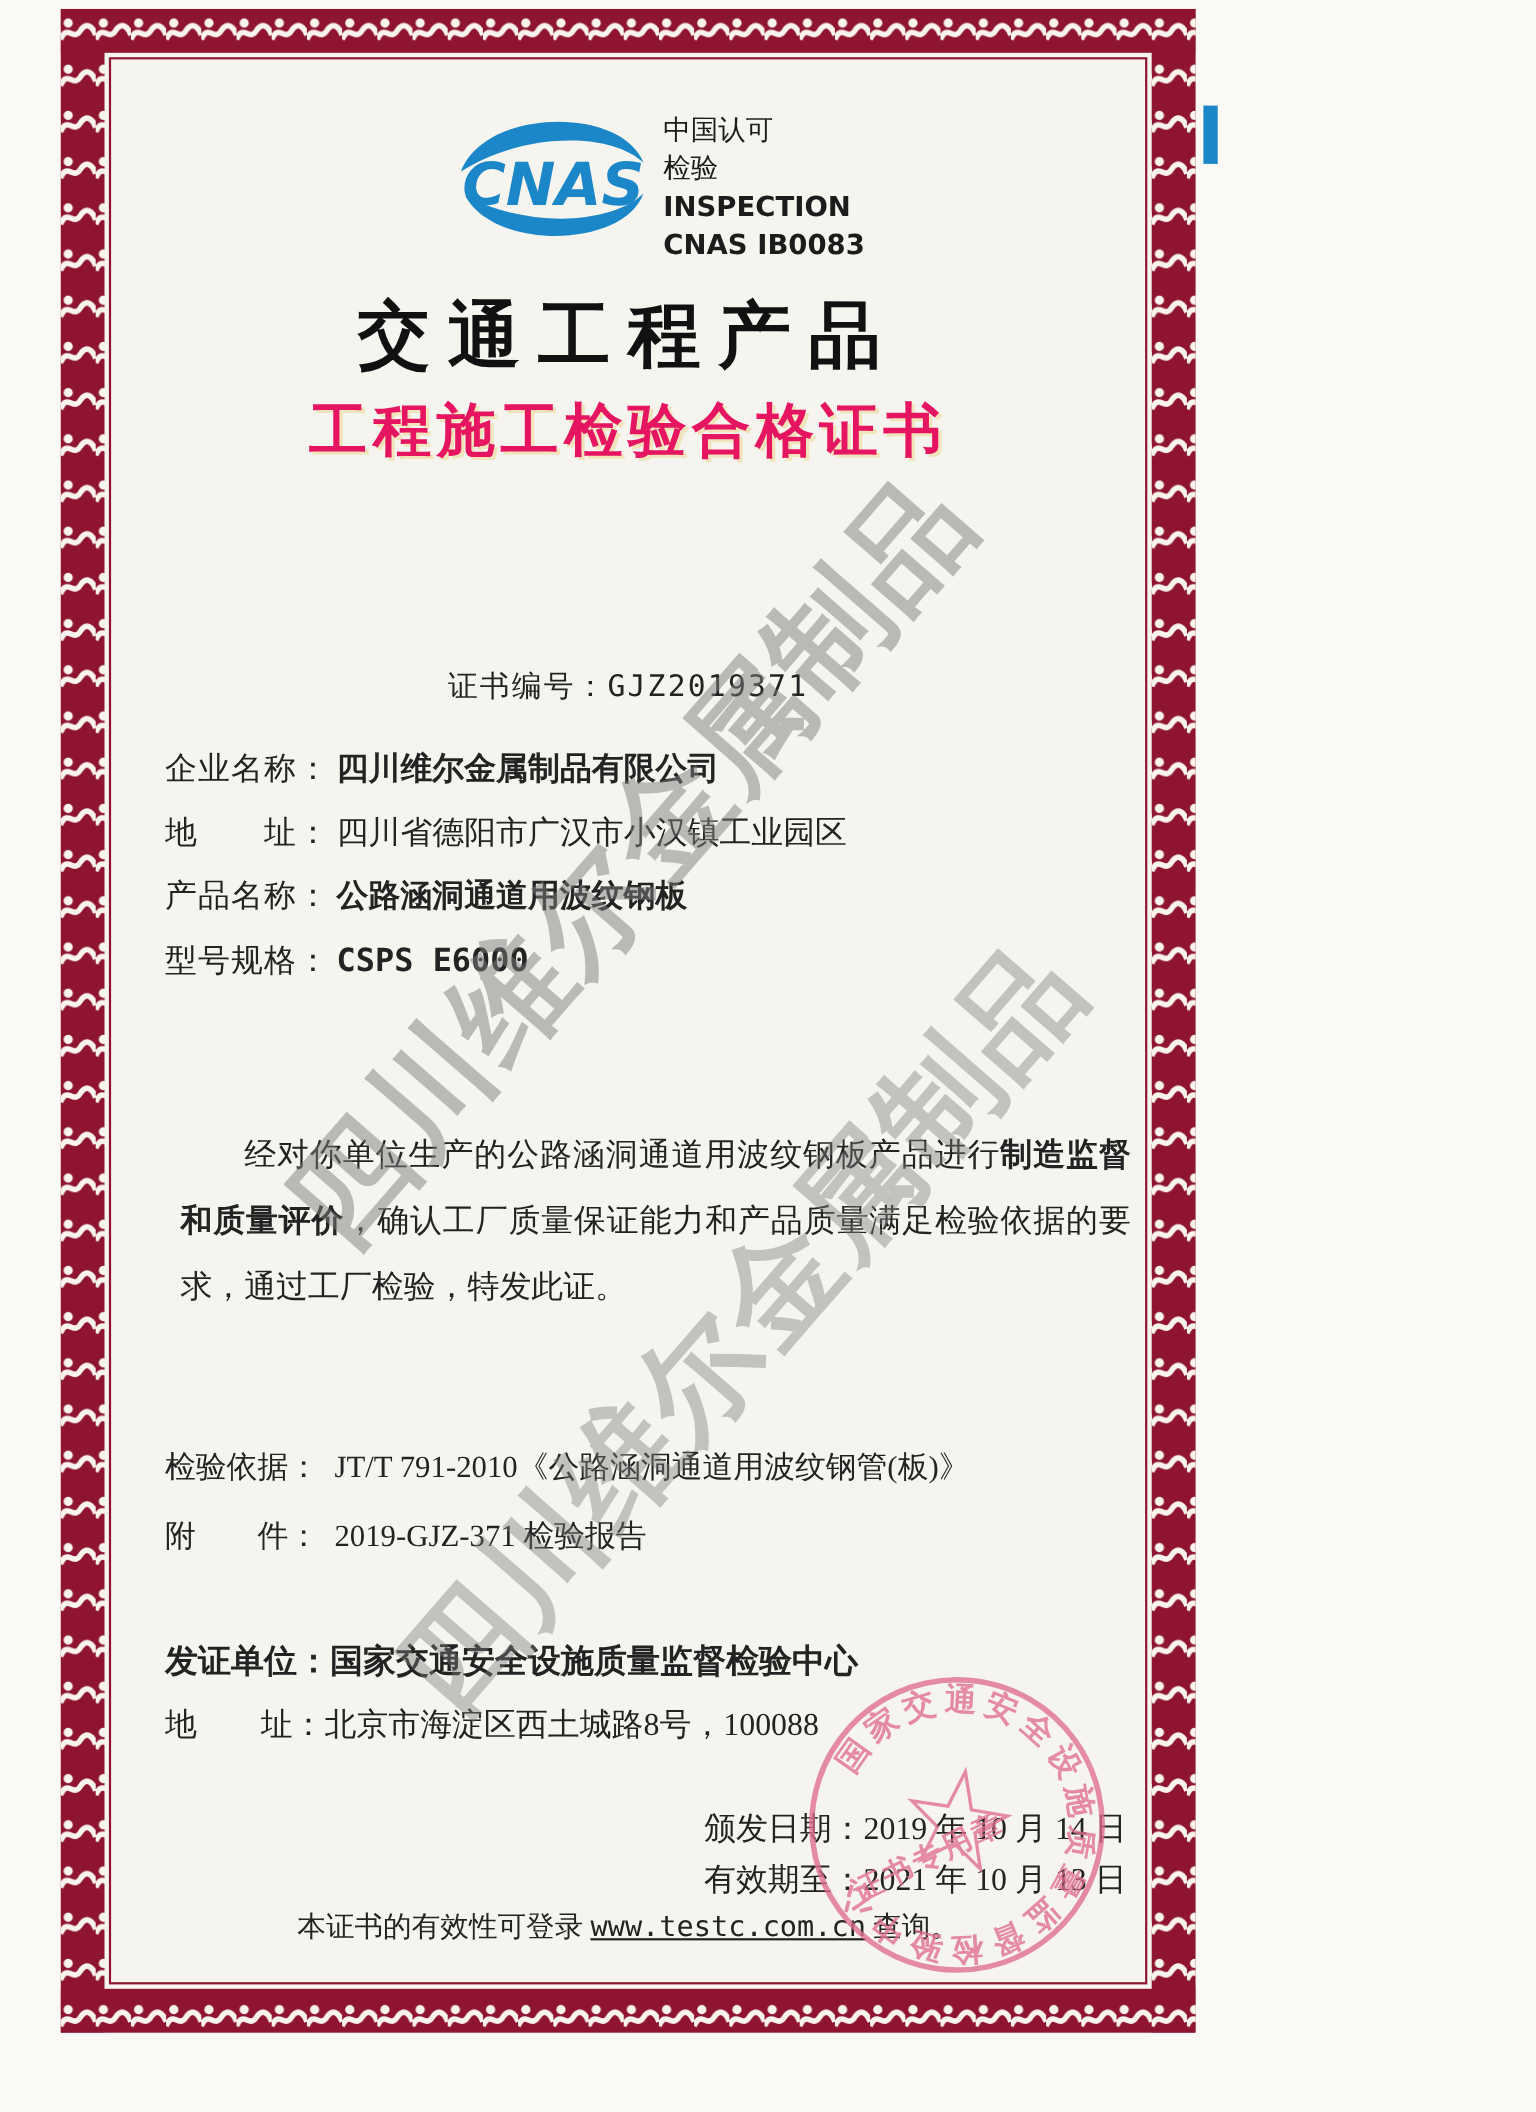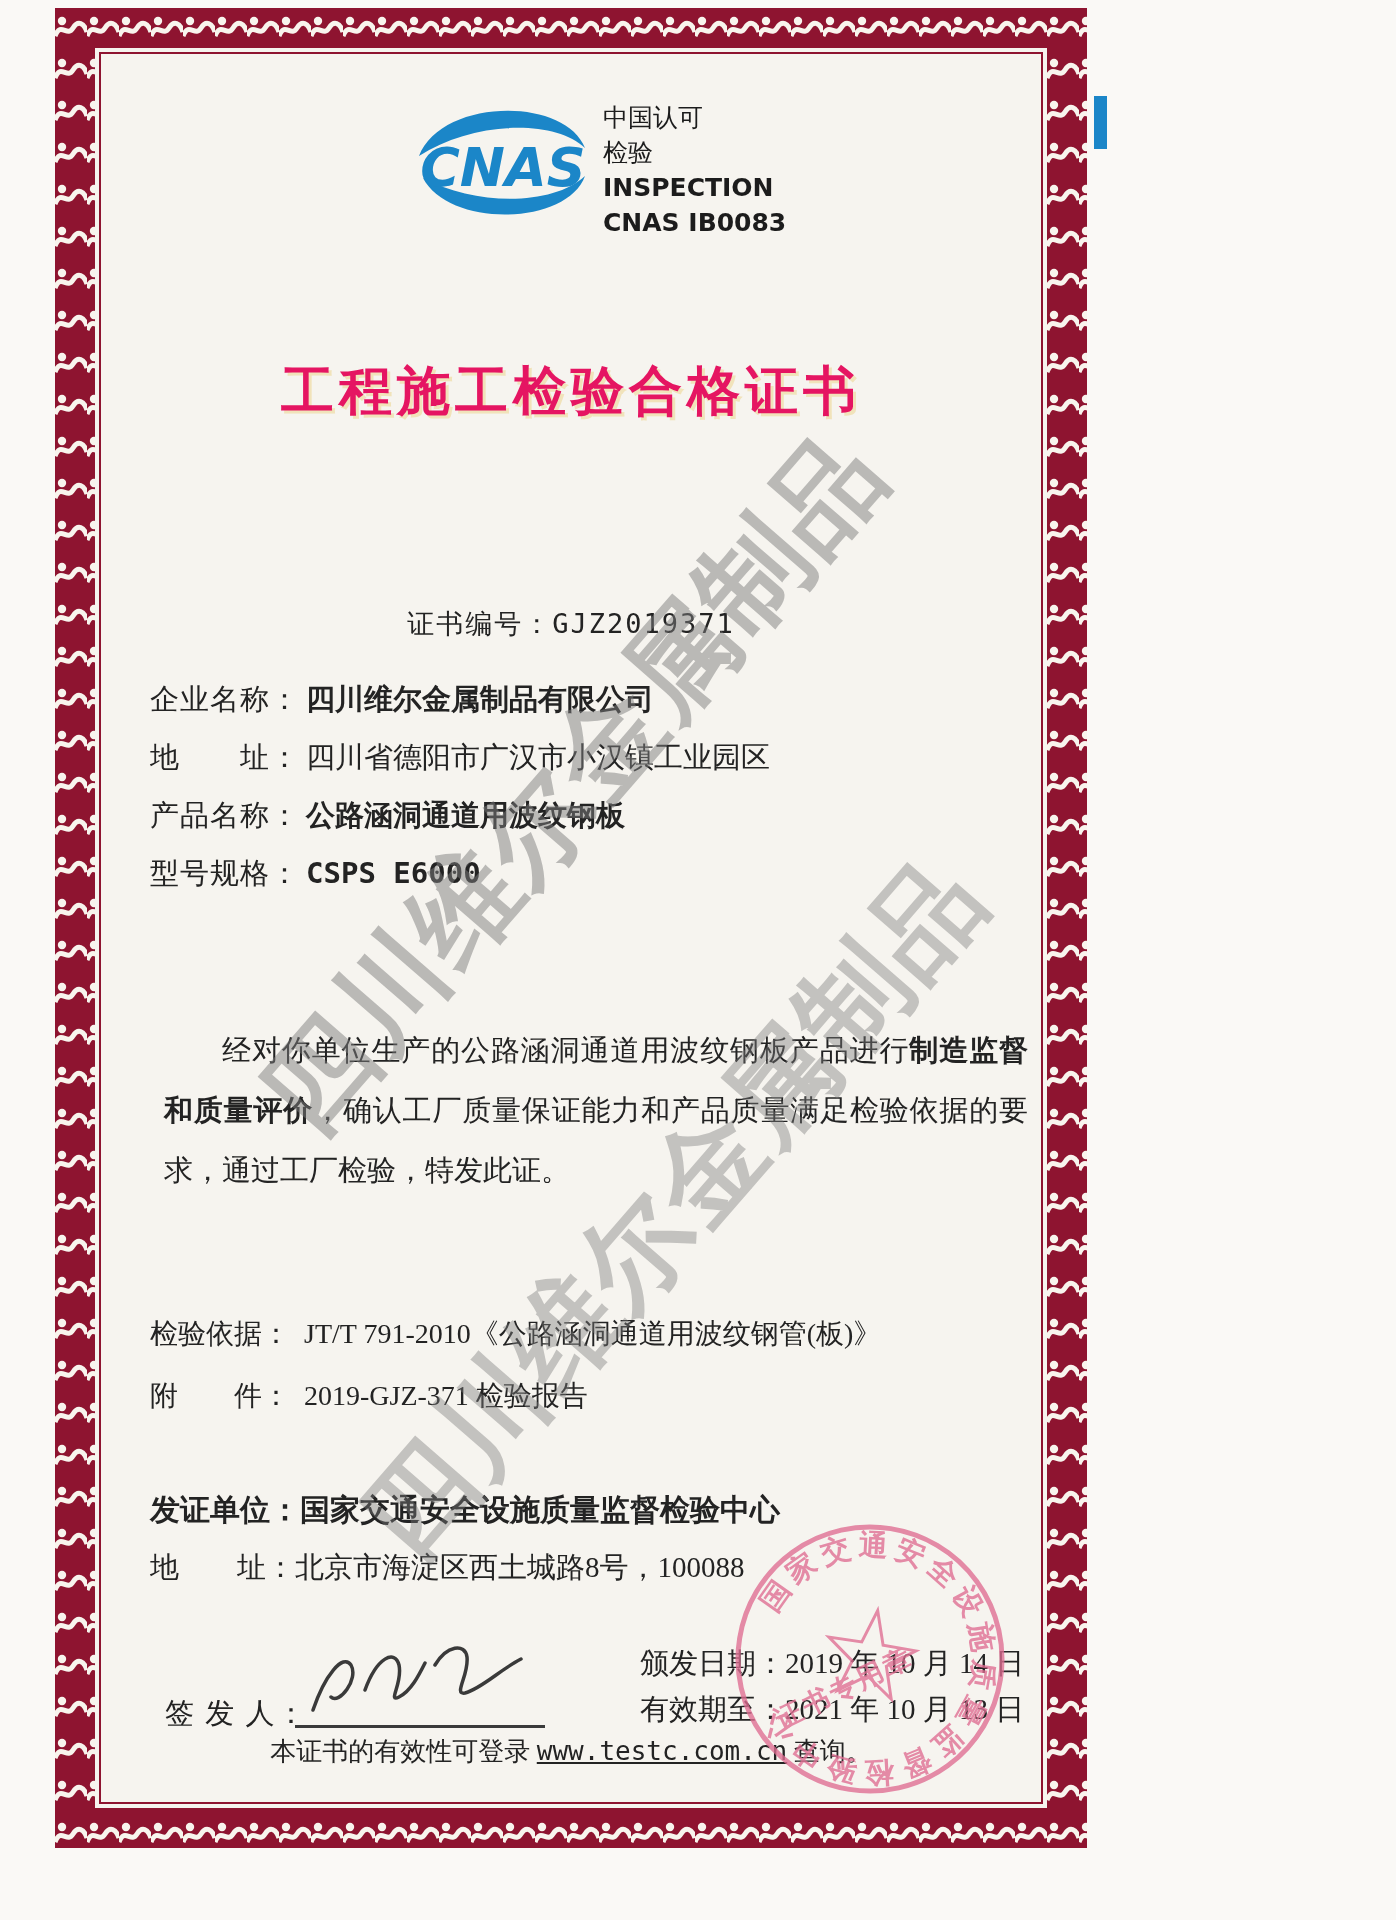--- a/index.html
+++ b/index.html
@@ -106,20 +106,21 @@
         <text x="90" y="94" text-anchor="middle" font-size="54" font-weight="bold" font-style="italic" font-family="DejaVu Sans, Liberation Sans, sans-serif" fill="#1b86c8">CNAS</text>
       </svg>
       <div class="accred">
         <div>中国认可</div>
         <div>检验</div>
         <div class="b">INSPECTION</div>
         <div class="b">CNAS IB0083</div>
       </div>
     </div>
 
+    <div class="title-main">交通工程产品</div>
     <div class="title-sub">工程施工检验合格证书</div>
 
     <div class="certno">
       <span>证书编号：</span><span class="mono">GJZ2019371</span>
     </div>
 
     <div class="fields">
       <div class="frow">
         <span class="lab">企业名称：</span><span class="val bold">四川维尔金属制品有限公司</span>
       </div>
@@ -145,27 +146,20 @@
       <span>附　　件：</span><span class="val">2019-GJZ-371 检验报告</span>
     </div>
 
     <div class="issuer-row bold" style="top:1482px;">
       <span>发证单位：</span><span>国家交通安全设施质量监督检验中心</span>
     </div>
     <div class="issuer-row" style="top:1540px;font-size:29px;">
       <span>地　　址：</span><span>北京市海淀区西土城路8号，100088</span>
     </div>
 
-    <div class="sign-block">
-      <span class="sign-label">签 发 人：</span>
-      <span class="sign-line"></span>
-      <svg class="sign-svg" width="240" height="95" viewBox="0 0 240 95">
-        <path d="M18 75 C30 40 48 18 56 30 C64 44 44 70 36 62 M70 55 C82 22 100 14 104 30 C108 48 92 68 104 62 C116 56 124 40 130 28 M140 30 C152 10 170 8 172 22 C174 40 158 60 170 58 C186 54 206 34 226 24" stroke="#3a3a3a" stroke-width="3.5" fill="none" stroke-linecap="round"></path>
-      </svg>
-    </div>
 
     <div class="dates">
       <div>
         <span>颁发日期：</span><span>2019 年 10 月 14 日</span>
       </div>
       <div>
         <span>有效期至：</span><span>2021 年 10 月 13 日</span>
       </div>
     </div>
 

